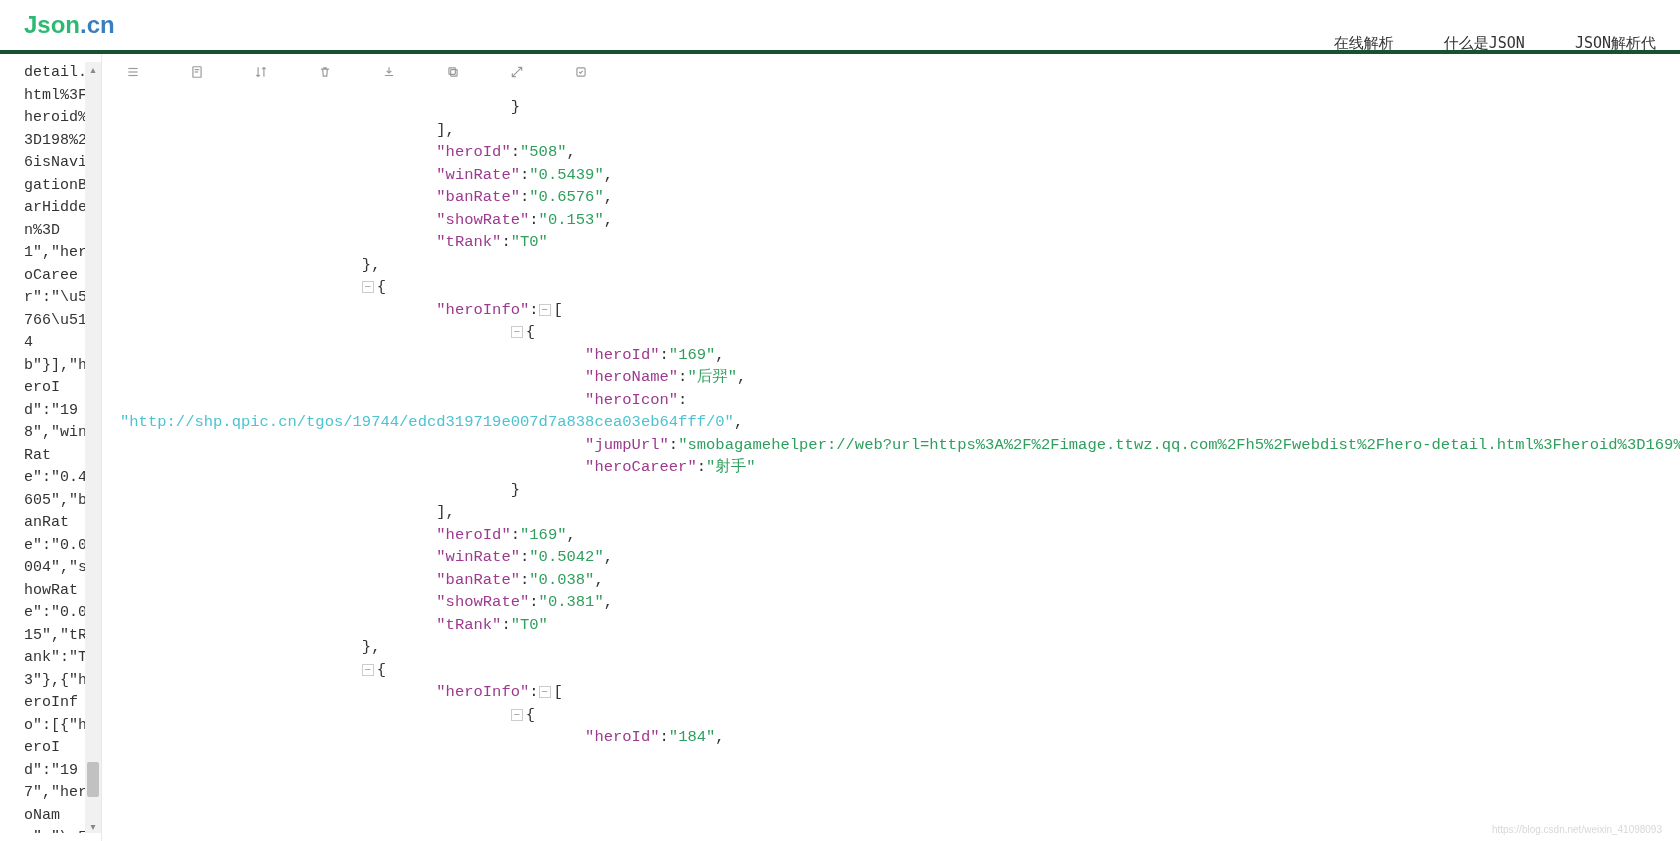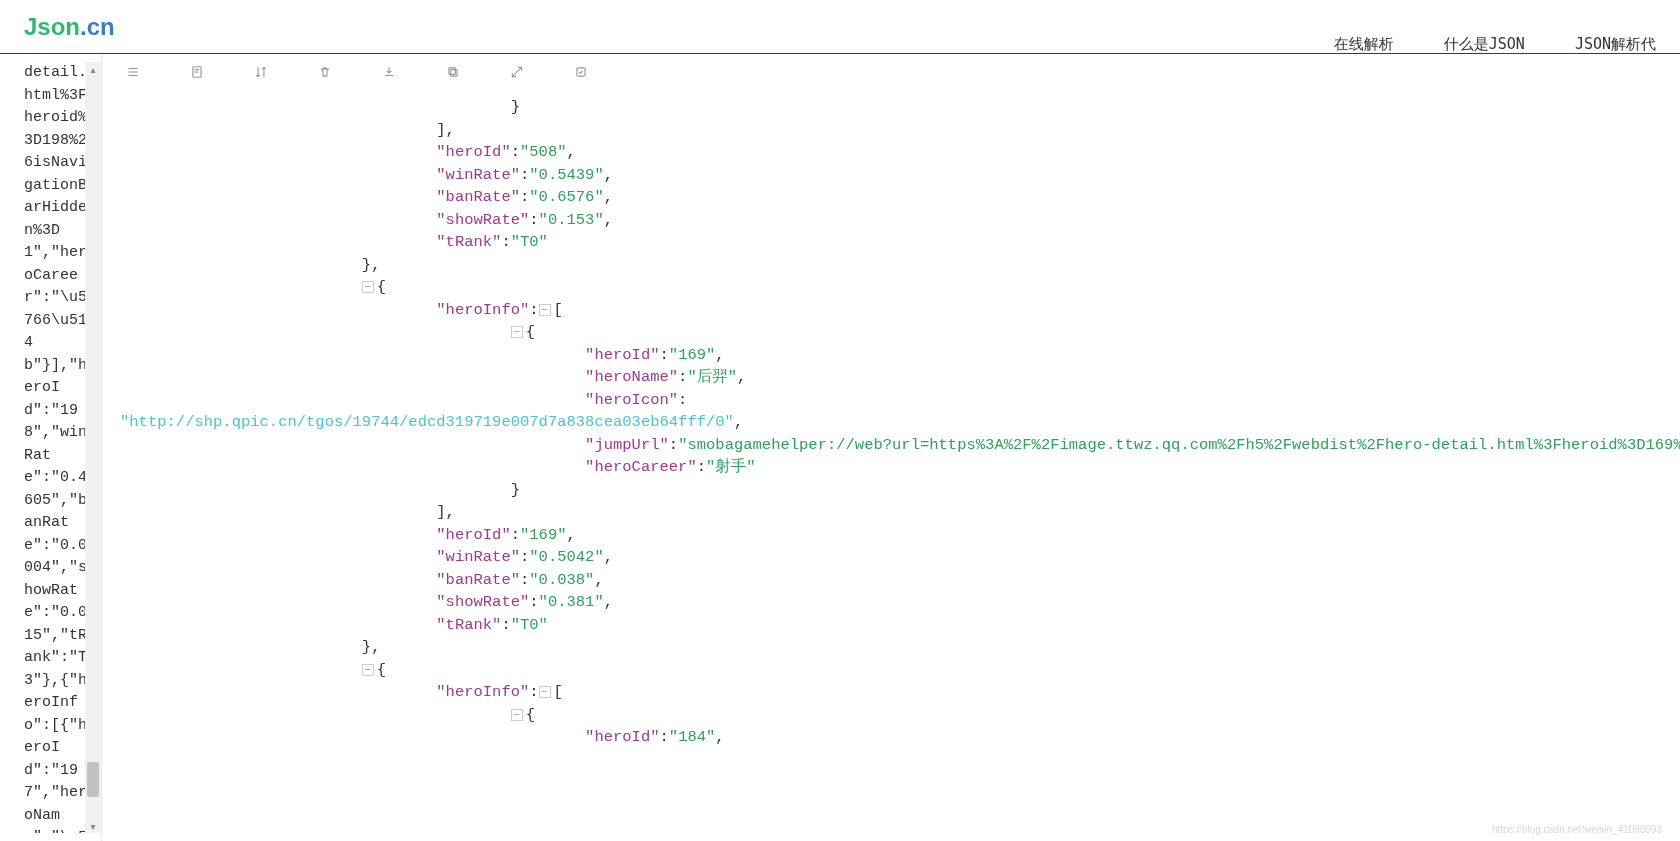--- a/index.html
+++ b/index.html
@@ -1,17 +1,17 @@
 <!DOCTYPE html>
 <html><head>
 <meta charset="utf-8">
 <style>
 * { margin: 0; padding: 0; box-sizing: border-box; }
 body { font-family: Arial, sans-serif; background: #fff; width: 1680px; height: 841px; overflow: hidden; position: relative; }
-.header { height: 54px; background: #fff; border-bottom: 1px solid #14532d; display: flex; align-items: center; padding: 0 24px; justify-content: space-between; }
+.header { height: 54px; background: #fff; border-bottom: 4px solid #14532d; display: flex; align-items: center; padding: 0 24px; justify-content: space-between; }
 .logo { font-size: 24px; font-weight: bold; }
 .logo-j { color: #2eb872; }
 .logo-cn { color: #3b7ec0; }
 .nav { display: flex; gap: 50px; font-size: 15px; color: #333; font-family: "SimSun", "Microsoft YaHei", monospace; }
 .nav-item { cursor: pointer; white-space: nowrap; margin-top: 36px; }
 .main { display: flex; height: 787px; }
 .left-panel { width: 718px; position: relative; padding: 8px 14px 8px 24px; }
 .left-content { font-family: "Courier New", monospace; font-size: 15px; color: #333; line-height: 22.5px; word-break: break-all; white-space: pre-wrap; height: 100%; overflow: hidden; }
 .scrollbar-v { position: absolute; right: 0; top: 8px; bottom: 8px; width: 16px; background: #f1f1f1; }
 .scrollbar-thumb { position: absolute; left: 2px; right: 2px; background: #c1c1c1; border-radius: 2px; }

